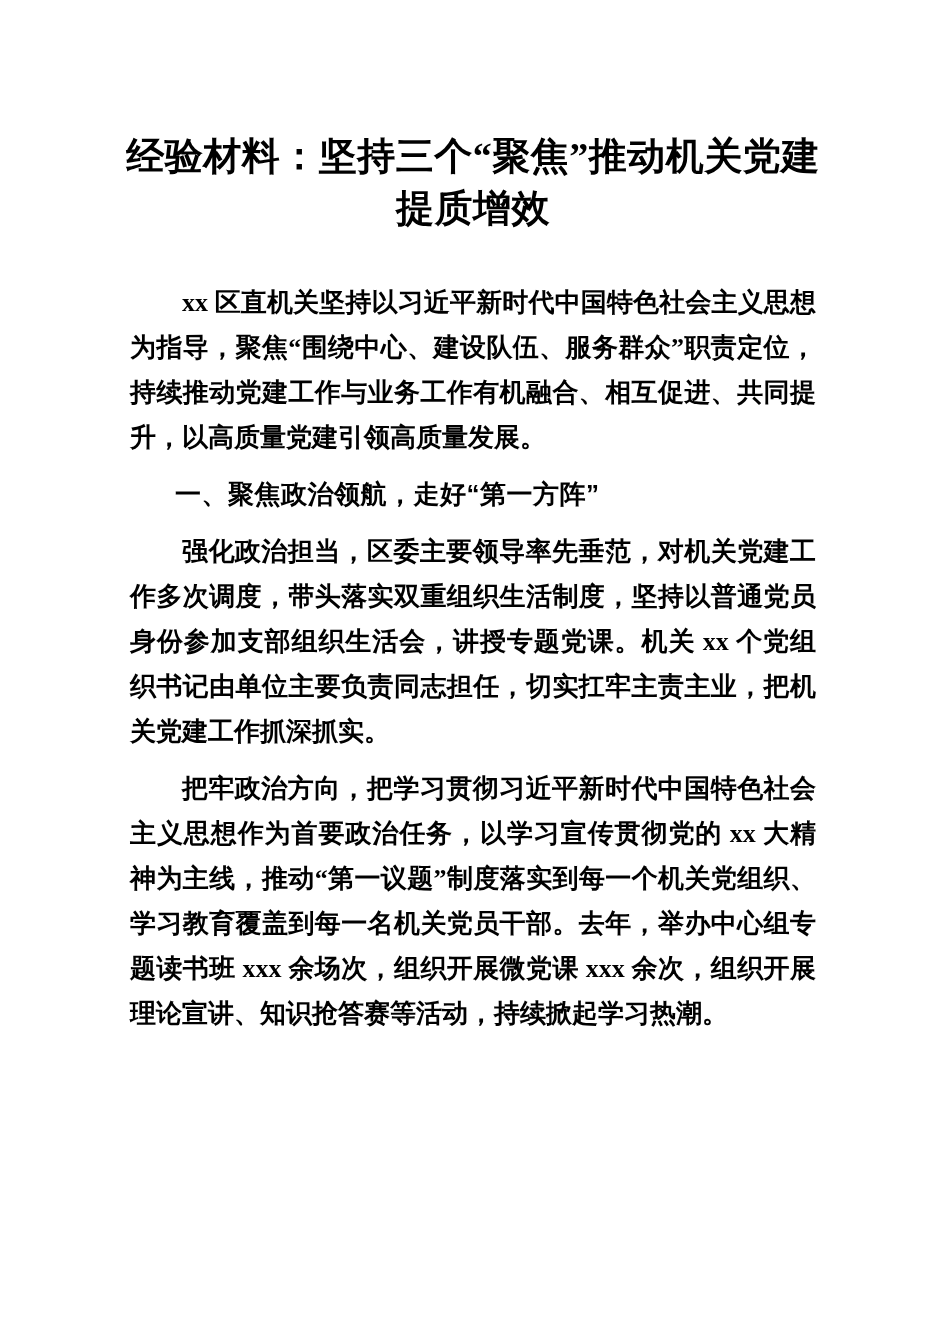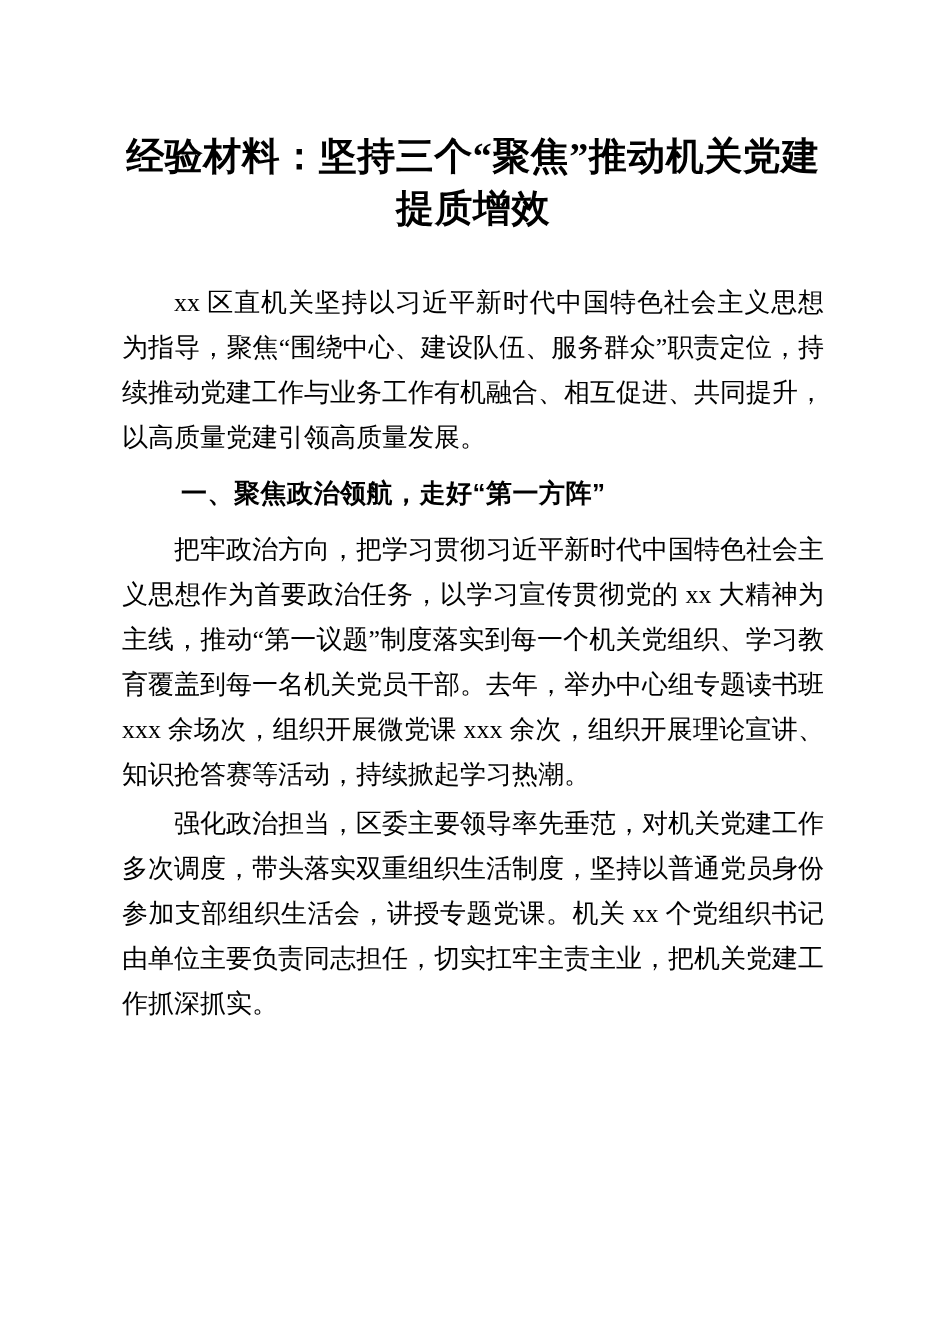--- a/index.html
+++ b/index.html
@@ -30,26 +30,27 @@
     letter-spacing: 0.5px;
   }
   .doc-body {
     margin-top: 46px;
     font-family: "Liberation Serif", "DejaVu Serif", serif;
     font-size: 26px;
     line-height: 45px;
     text-align: justify;
   }
   .para {
-    margin: 4px;
+    margin: 12px;
     padding: 0;
     text-indent: 2em;
+    font-weight: bold;
   }
   .section-heading {
-    margin: 11px;
+    margin: 5px;
     padding: 0;
     font-family: "Liberation Sans", "DejaVu Sans", sans-serif;
     font-weight: bold;
     font-size: 26px;
     line-height: 45px;
     text-indent: 2em;
     text-align: left;
     letter-spacing: 0.5px;
   }
 </style>
@@ -57,18 +58,18 @@
 <body>
 
 <div class="page">
   <h1 class="doc-title">经验材料：坚持三个“聚焦”推动机关党建提质增效</h1>
 
   <div class="doc-body">
     <p class="para">xx 区直机关坚持以习近平新时代中国特色社会主义思想为指导，聚焦“围绕中心、建设队伍、服务群众”职责定位，持续推动党建工作与业务工作有机融合、相互促进、共同提升，以高质量党建引领高质量发展。</p>
 
     <h2 class="section-heading">一、聚焦政治领航，走好“第一方阵”</h2>
 
+    <p class="para">强化政治担当，区委主要领导率先垂范，对机关党建工作多次调度，带头落实双重组织生活制度，坚持以普通党员身份参加支部组织生活会，讲授专题党课。机关 xx 个党组织书记由单位主要负责同志担任，切实扛牢主责主业，把机关党建工作抓深抓实。</p>
+
     <p class="para">把牢政治方向，把学习贯彻习近平新时代中国特色社会主义思想作为首要政治任务，以学习宣传贯彻党的 xx 大精神为主线，推动“第一议题”制度落实到每一个机关党组织、学习教育覆盖到每一名机关党员干部。去年，举办中心组专题读书班 xxx 余场次，组织开展微党课 xxx 余次，组织开展理论宣讲、知识抢答赛等活动，持续掀起学习热潮。</p>
-
-    <p class="para">强化政治担当，区委主要领导率先垂范，对机关党建工作多次调度，带头落实双重组织生活制度，坚持以普通党员身份参加支部组织生活会，讲授专题党课。机关 xx 个党组织书记由单位主要负责同志担任，切实扛牢主责主业，把机关党建工作抓深抓实。</p>
 
   </div>
 </div>
 
 </body></html>

